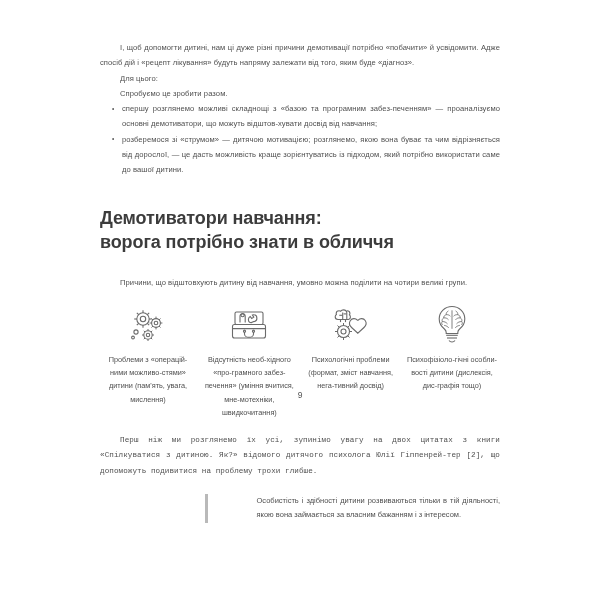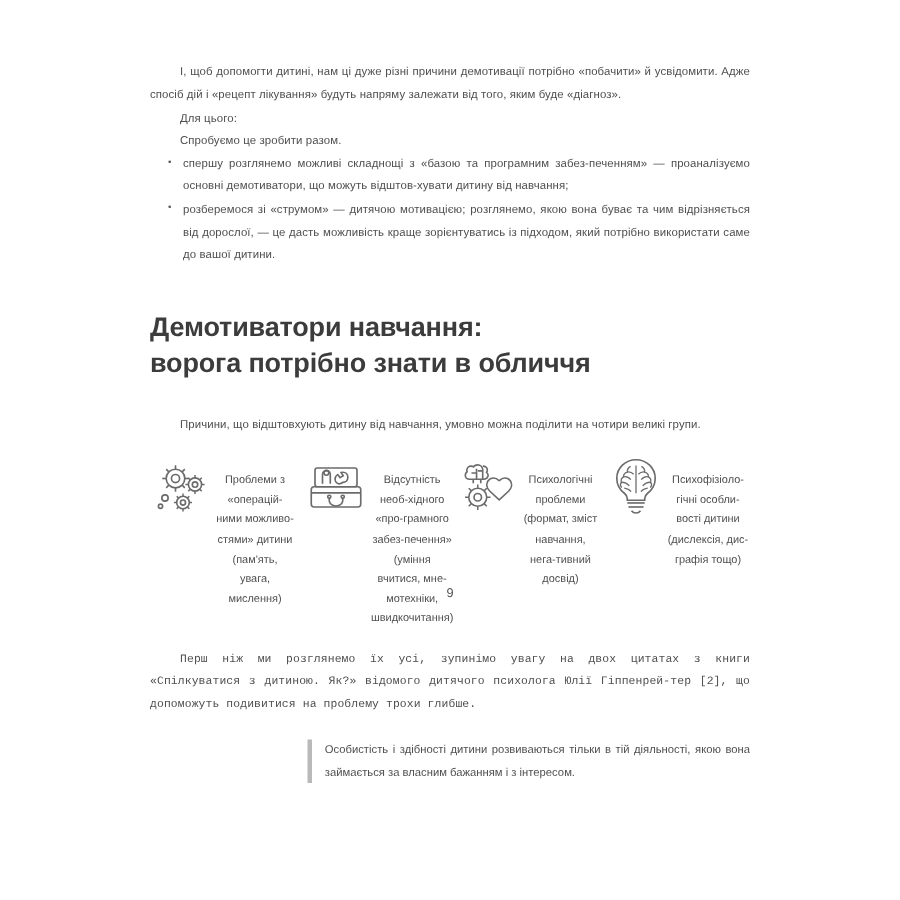--- a/index.html
+++ b/index.html
@@ -72,22 +72,22 @@
     margin-top: 21px;
   }
   .icon-row {
     display: flex;
     margin-top: 14px;
     justify-content: space-between;
   }
   .icon-col {
     width: 96px;
     display: flex;
-    flex-direction: row;
-    align-items: flex-start;
+    flex-direction: column;
+    align-items: center;
   }
   .icon-box {
     height: 40px;
     display: flex;
     align-items: flex-end;
     justify-content: center;
   }
   .icon-box svg {
     display: block;
   }
@@ -100,20 +100,21 @@
     width: 92px;
   }
   .after-cols {
     margin-top: 14px;
     font-family: Liberation Mono, monospace;
   }
   .quote-wrap {
     margin-top: 15px;
     margin-left: 105px;
     display: flex;
+    gap: 40px;
   }
   .quote-bar {
     width: 2.5px;
     background: #b9b9b9;
     flex: 0 0 auto;
     margin-right: 9px;
   }
   .quote-text {
     font-size: 7.5px;
     line-height: 14.5px;
@@ -134,21 +135,21 @@
 </head>
 <body>
 
 <div class="page">
 
   <div class="body-text">
     <p>І, щоб допомогти дитині, нам ці дуже різні причини демотивації потрібно «побачити» й усвідомити. Адже спосіб дій і «рецепт лікування» будуть напряму залежати від того, яким буде «діагноз».</p>
     <p>Для цього:</p>
     <p>Спробуємо це зробити разом.</p>
     <ul class="bullets">
-      <li>спершу розглянемо можливі складнощі з «базою та програмним забез-печенням» — проаналізуємо основні демотиватори, що можуть відштов-хувати дитину від навчання;</li>
+      <li>спершу розглянемо можливі складнощі з «базою та програмним забез-печенням» — проаналізуємо основні демотиватори, що можуть відштов-хувати досвід від навчання;</li>
       <li>розберемося зі «струмом» — дитячою мотивацією; розглянемо, якою вона буває та чим відрізняється від дорослої, — це дасть можливість краще зорієнтуватись із підходом, який потрібно використати саме до вашої дитини.</li>
     </ul>
   </div>
 
   <div class="chapter-heading">
     <span class="line">Демотиватори навчання:</span>
     <span class="line">ворога потрібно знати в обличчя</span>
   </div>
 
   <div class="body-text lead-para">

